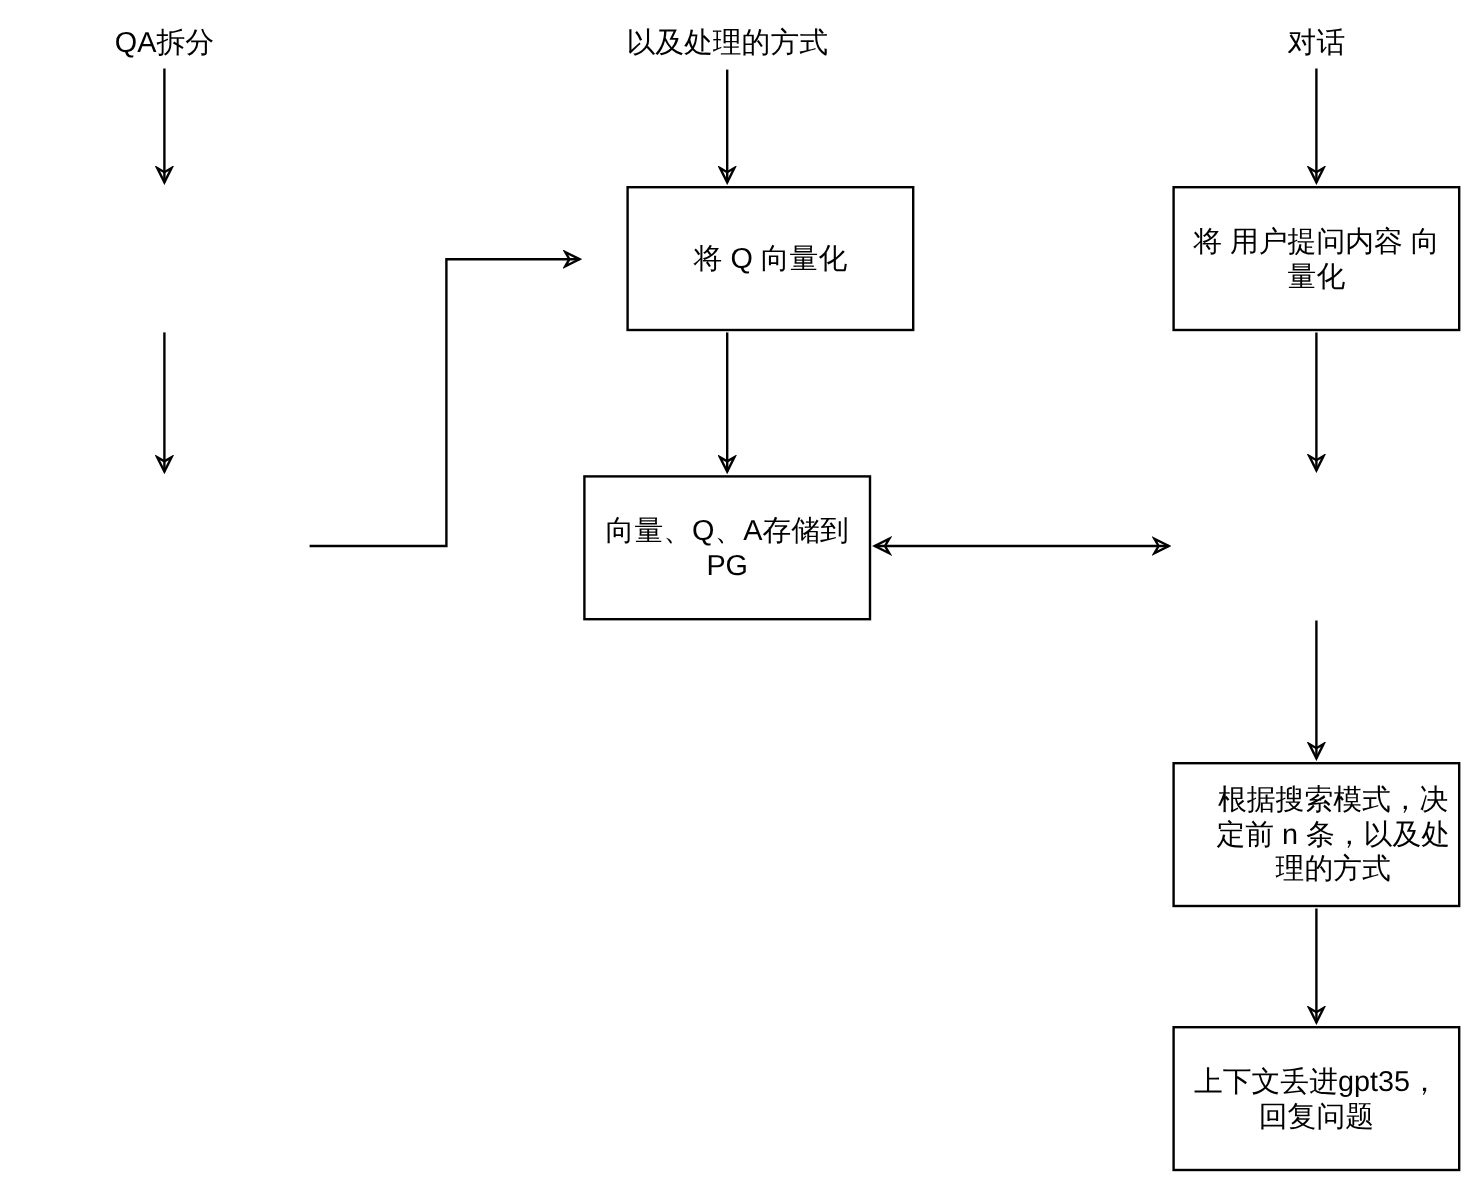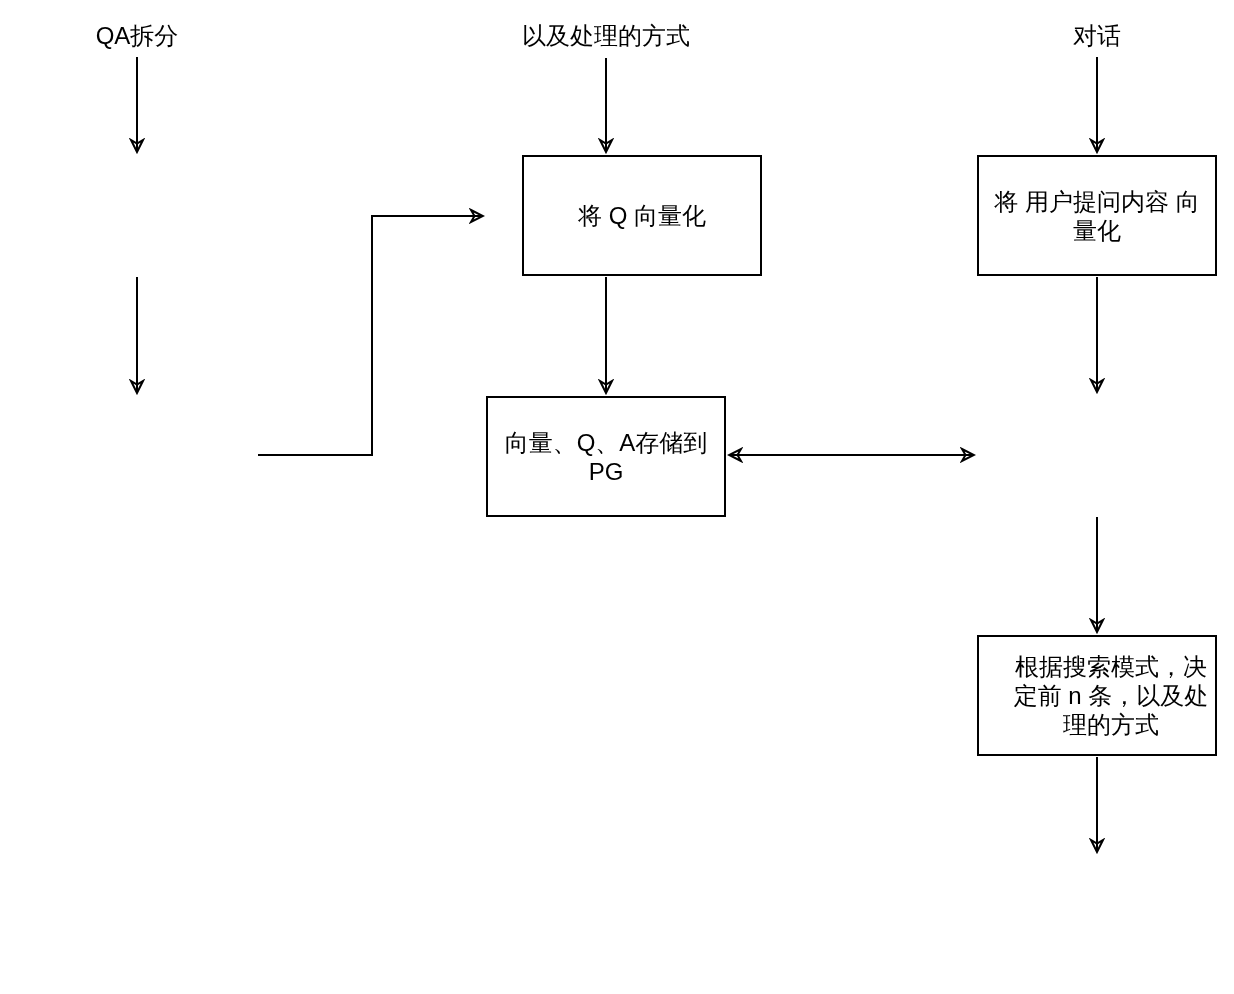--- a/index.html
+++ b/index.html
@@ -91,14 +91,15 @@
   </svg>
 
   <div class="col-label" id="label-qa-split">QA拆分</div>
   <div class="col-label" id="label-manual-qa">以及处理的方式</div>
   <div class="col-label" id="label-dialog">对话</div>
 
   <div class="node" id="node-vectorize-q">将 Q 向量化</div>
   <div class="node" id="node-vectorize-user-question">将 用户提问内容 向量化</div>
   <div class="node" id="node-store-to-pg">向量、Q、A存储到PG</div>
   <div class="node" id="node-search-mode-decision">根据搜索模式，决定前 n 条，以及处理的方式</div>
+  <div class="node" id="node-gpt35-reply">上下文丢进gpt35，回复问题</div>
 
 </div>
 
 </body></html>

